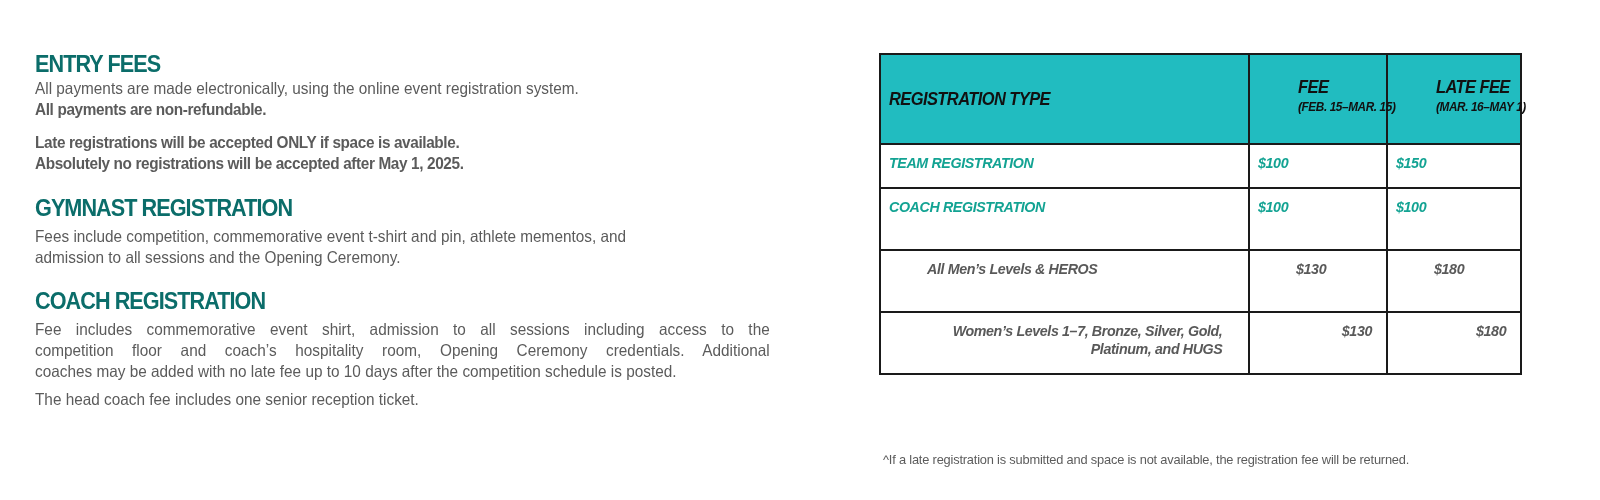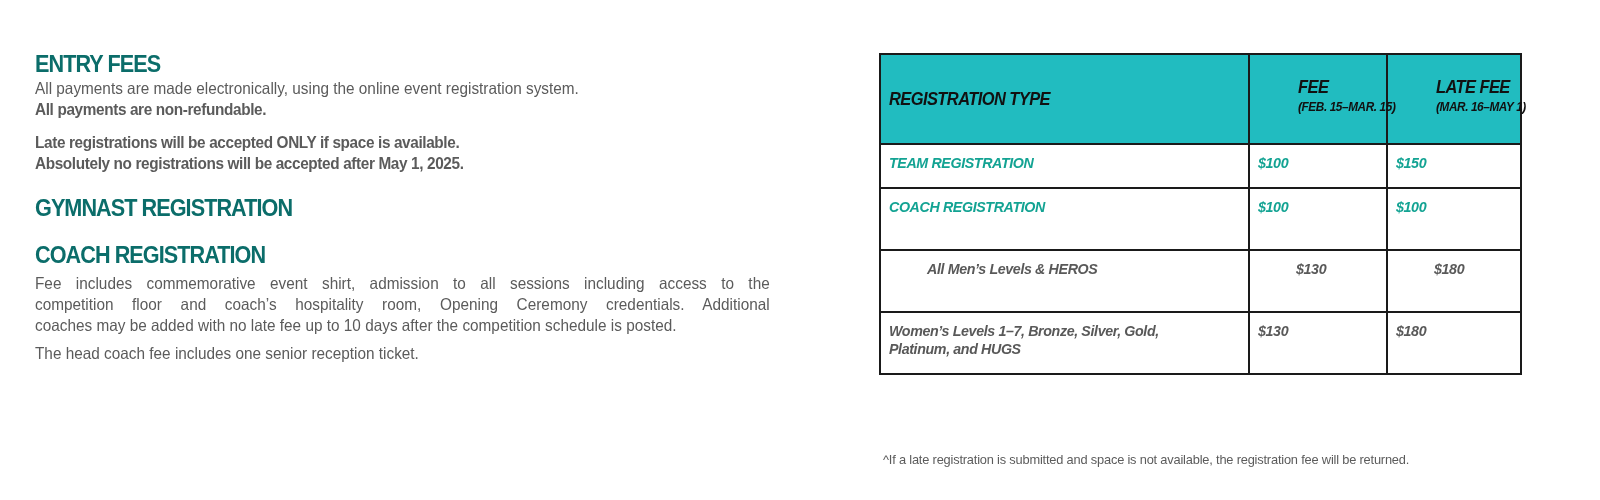--- a/index.html
+++ b/index.html
@@ -125,21 +125,21 @@
     }
     .fee-table tbody td .cell-text {
       display: block;
       transform: scaleX(0.95);
       transform-origin: left top;
     }
     .fee-table tbody tr.accent td { color: #13a393; }
     .fee-table tbody tr.r1 td { height: 33px; }
     .fee-table tbody tr.r2 td { height: 51px; }
     .fee-table tbody tr.r3 td { height: 51px; padding-left: 46px; }
-    .fee-table tbody tr.r4 td { height: 51px; }
+    .fee-table tbody tr.r4 td { height: 51px; text-align: right; }
     .fee-table tbody tr.r5 td { height: 51px; }
 
     .footnote {
       position: absolute;
       left: 883px;
       top: 452px;
       font-size: 13.5px;
       color: #5b5b5b;
       letter-spacing: -0.2px;
       white-space: nowrap;
@@ -155,20 +155,24 @@
   <div id="entry-p1">
     <p class="para">All payments are made electronically, using the online event registration system.</p>
     <p class="para bold">All payments are non-refundable.</p>
   </div>
   <div id="entry-p2">
     <p class="para bold">Late registrations will be accepted ONLY if space is available.</p>
     <p class="para bold">Absolutely no registrations will be accepted after May 1, 2025.</p>
   </div>
 
   <h2 id="gym-title" class="section-title">GYMNAST REGISTRATION</h2>
+  <div id="gym-p">
+    <p class="para">Fees include competition, commemorative event t-shirt and pin, athlete mementos, and</p>
+    <p class="para">admission to all sessions and the Opening Ceremony.</p>
+  </div>
 
   <h2 id="coach-title" class="section-title">COACH REGISTRATION</h2>
   <div id="coach-p1" class="para justify">
     <span class="line">Fee includes commemorative event shirt, admission to all sessions including access to the</span>
     <span class="line">competition floor and coach’s hospitality room, Opening Ceremony credentials. Additional</span>
     <span class="line last">coaches may be added with no late fee up to 10 days after the competition schedule is posted.</span>
   </div>
   <p id="coach-p2" class="para">The head coach fee includes one senior reception ticket.</p>
 </div>
 

